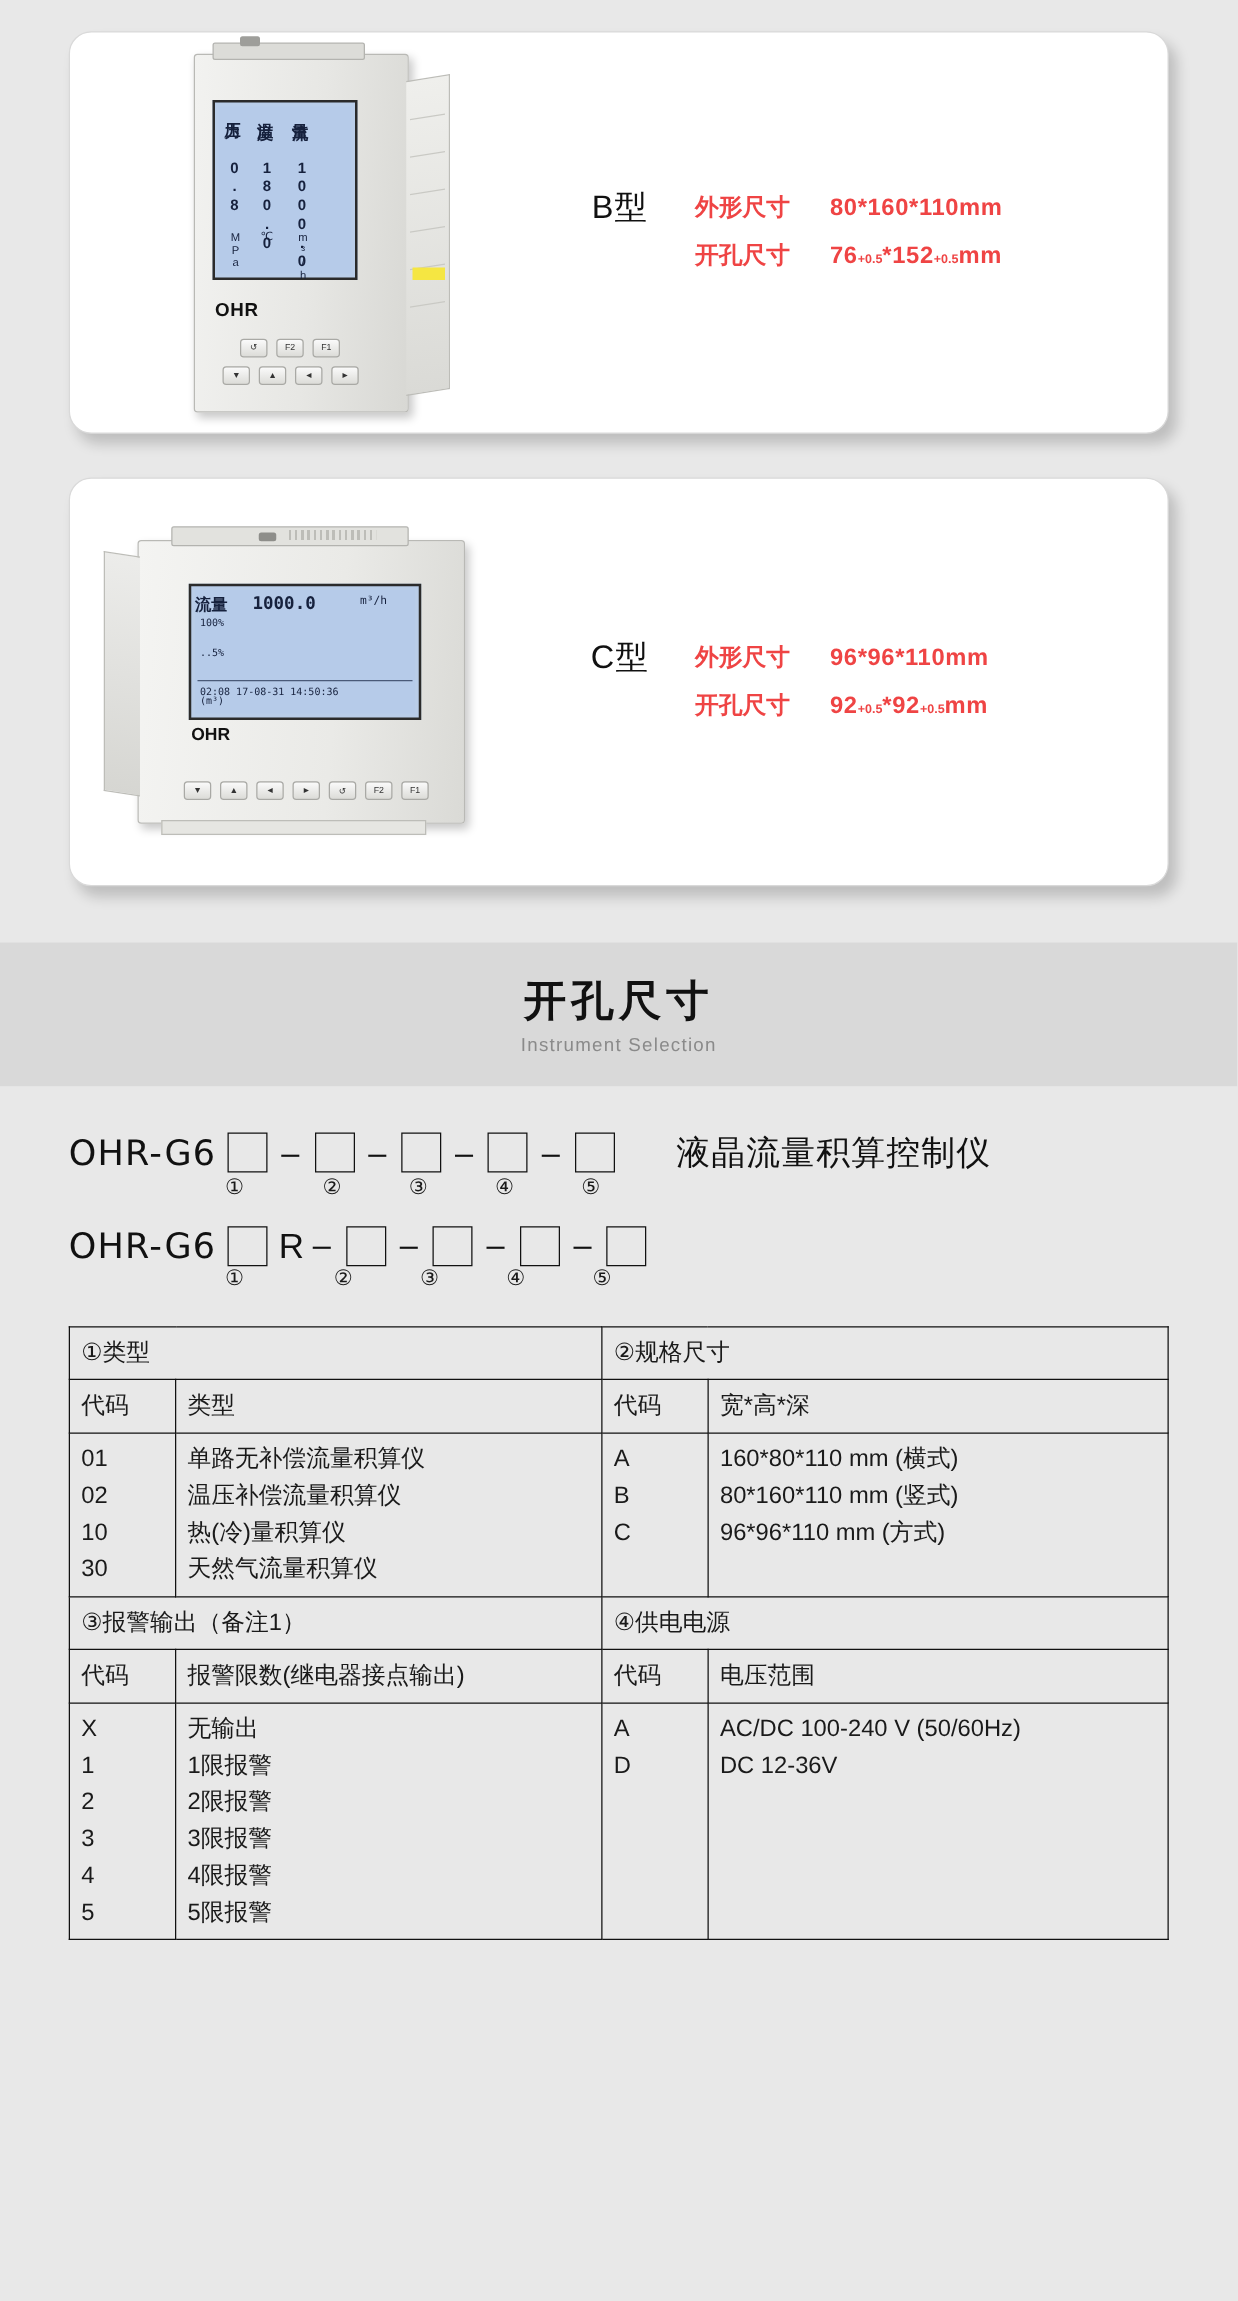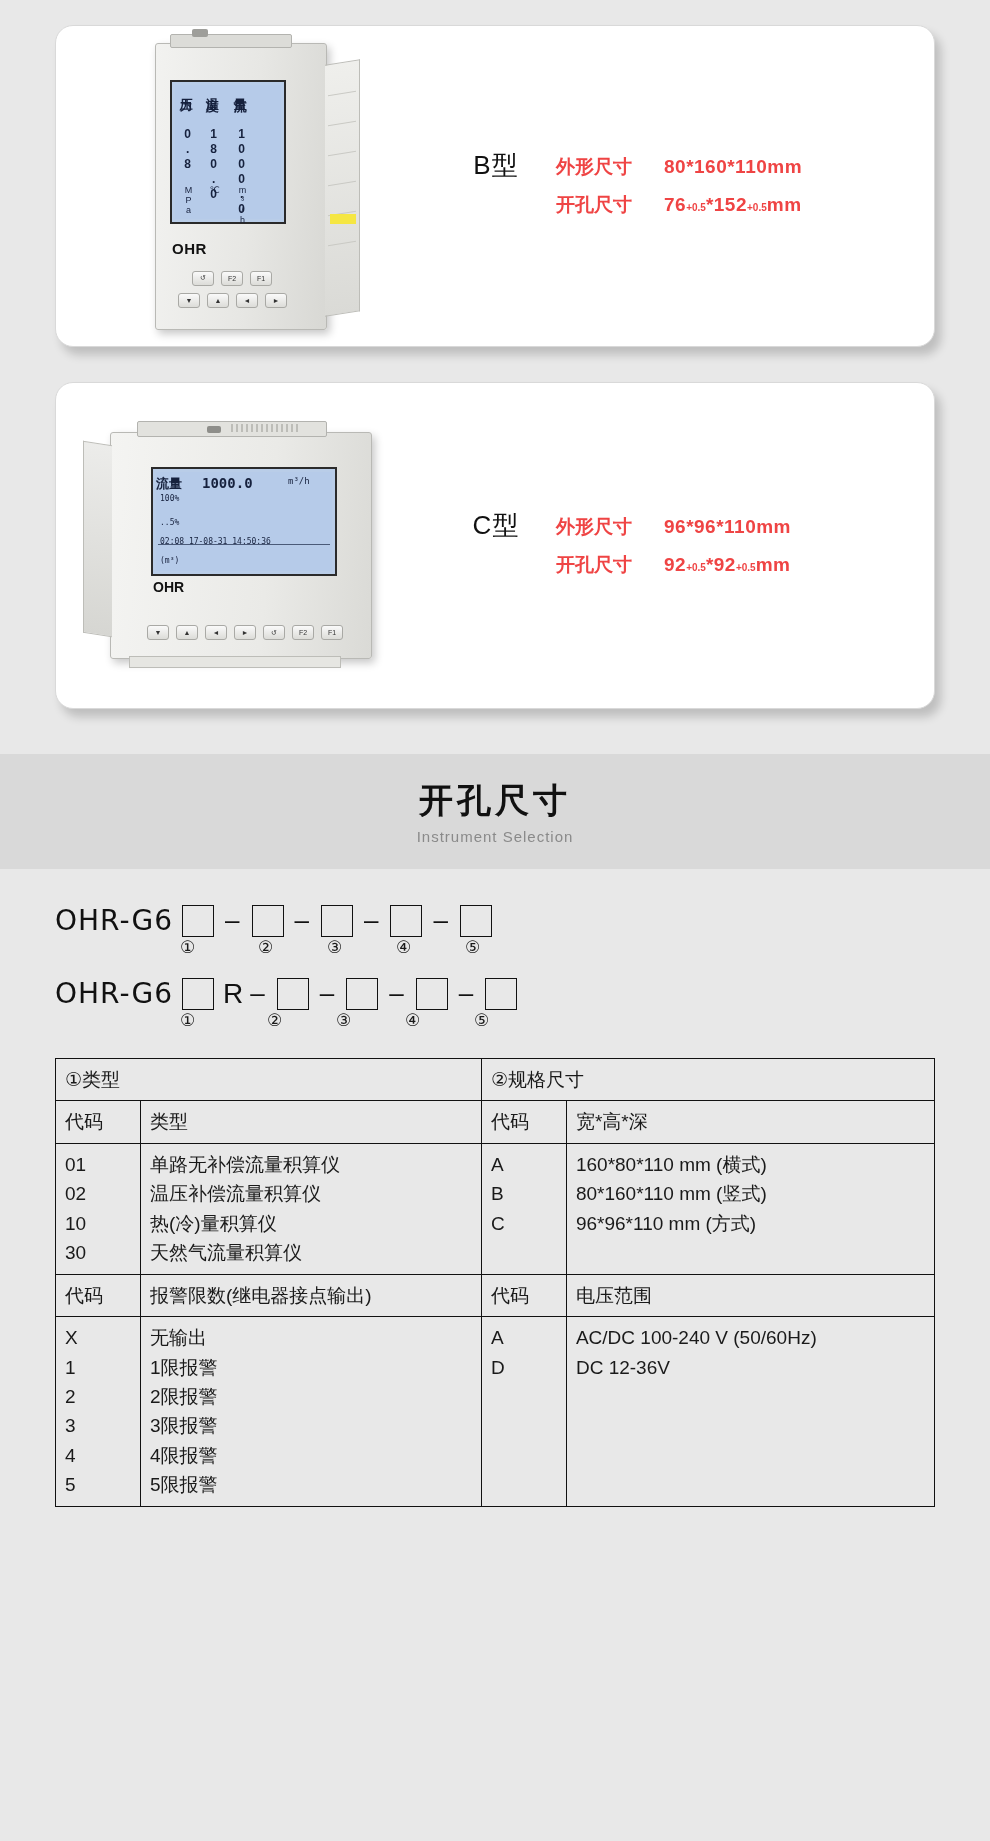--- a/index.html
+++ b/index.html
@@ -228,21 +228,21 @@
           <div class="vent"></div>
           <div class="knob"></div>
           <div class="base"></div>
           <div class="screen">
             <div class="sc-in">
               <div style="position:absolute;left:0;top:3px;font-size:13px;font-weight:bold;">流量</div>
               <div style="position:absolute;left:46px;top:3px;font-size:14px;font-weight:bold;">1000.0</div>
               <div style="position:absolute;left:132px;top:4px;font-size:9px;">m³/h</div>
               <div style="position:absolute;left:4px;top:22px;font-size:8px;">100%</div>
               <div style="position:absolute;left:4px;top:46px;font-size:8px;">..5%</div>
-              <div style="position:absolute;left:4px;top:65px;font-size:8px;">02:08  17-08-31 14:50:36</div>
+              <div style="position:absolute;left:4px;top:77px;font-size:8px;">02:08  17-08-31 14:50:36</div>
               <div style="position:absolute;left:4px;top:84px;font-size:8px;">(m³)</div>
               <div style="position:absolute;left:2px;top:18px;width:172px;height:54px;border-bottom:1px solid #4a5a78;"></div>
             </div>
           </div>
           <div class="brand">OHR</div>
           <div class="keypad">
             <div class="key">▼</div>
             <div class="key">▲</div>
             <div class="key">◄</div>
             <div class="key">►</div>
@@ -283,20 +283,21 @@
       <span class="model-prefix">OHR-G6</span>
       <span class="slot"></span>
       <span class="dash">–</span>
       <span class="slot"></span>
       <span class="dash">–</span>
       <span class="slot"></span>
       <span class="dash">–</span>
       <span class="slot"></span>
       <span class="dash">–</span>
       <span class="slot"></span>
+      <span class="model-tail">液晶流量积算控制仪</span>
     </div>
     <div class="numrow">
       <span style="left:125px">①</span>
       <span style="left:203px">②</span>
       <span style="left:272px">③</span>
       <span style="left:341px">④</span>
       <span style="left:410px">⑤</span>
     </div>
 
     <div class="model-row" style="margin-top:14px">
@@ -353,20 +354,24 @@
           <div>C</div>
         </td>
         <td class="cellist">
           <div>160*80*110 mm (横式)</div>
           <div>80*160*110 mm (竖式)</div>
           <div>96*96*110 mm (方式)</div>
         </td>
       </tr>
 
       <tr>
+        <td colspan="2" class="hdr">③报警输出（备注1）</td>
+        <td colspan="2" class="hdr">④供电电源</td>
+      </tr>
+      <tr>
         <td class="c-code">代码</td>
         <td>报警限数(继电器接点输出)</td>
         <td class="c-code2">代码</td>
         <td>电压范围</td>
       </tr>
       <tr>
         <td class="cellist">
           <div>X</div>
           <div>1</div>
           <div>2</div>

